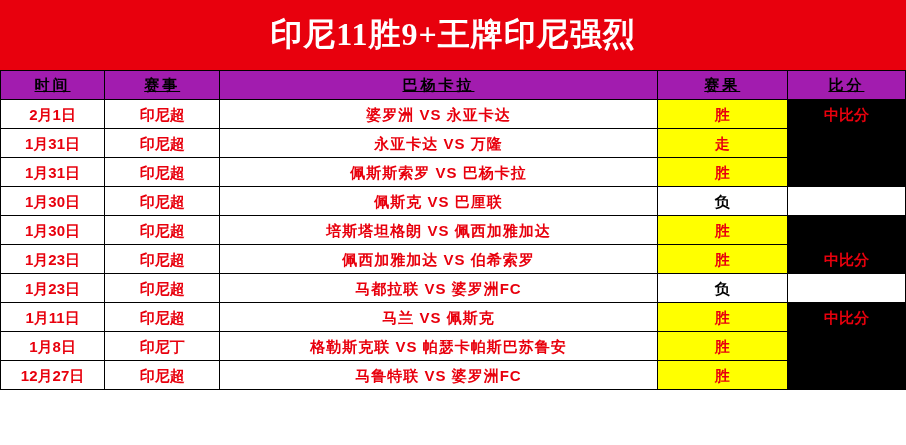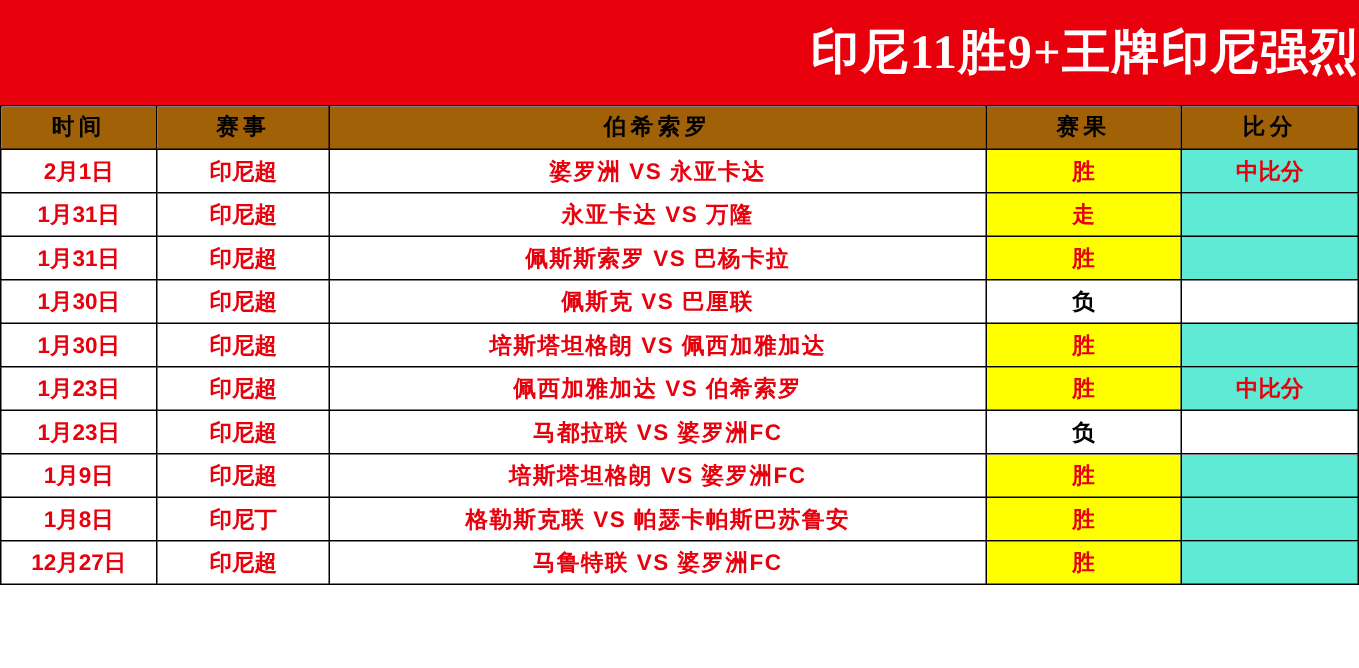--- a/index.html
+++ b/index.html
@@ -17,21 +17,21 @@
     position: relative;
     background: #ffffff;
     overflow: hidden;
   }
   .title-bar {
     width: 906px;
     height: 70px;
     background: #e8000d;
     display: flex;
     align-items: center;
-    justify-content: flex-end;
+    justify-content: center;
   }
   .title-text {
     color: #ffffff;
     font-size: 32px;
     font-weight: bold;
     letter-spacing: 1px;
     font-family: "Liberation Serif", serif;
   }
   table.main {
     border-collapse: collapse;
@@ -51,40 +51,41 @@
     overflow: hidden;
   }
   
   col.c0 { width: 104px; }
   col.c1 { width: 115px; }
   col.c2 { width: 437px; }
   col.c3 { width: 130px; }
   col.c4 { width: 118px; }
 
   thead td {
-    background: #a16207;
+    background: #a21caf;
     color: #000000;
     font-size: 16px;
     height: 34px;
     line-height: 32px;
     font-family: "Liberation Serif", serif;
     font-weight: bold;
     letter-spacing: 3px;
+    text-decoration: underline;
   }
   tbody td {
     color: #e8000d;
     font-family: Liberation Sans, sans-serif;
   }
   tbody td.match {
     letter-spacing: 1px;
     text-align: center;
   }
   td.result-yellow { background: #ffff00; }
   td.result-white  { background: #ffffff; color: #000000; }
-  td.score-yellow  { background: #5eead4; }
+  td.score-yellow  { background: #000000; }
   td.score-white   { background: #ffffff; }
 </style>
 </head>
 <body>
 
 <div id="page">
 
   <div class="title-bar">
     <div class="title-text">印尼11胜9+王牌印尼强烈</div>
   </div>
@@ -94,21 +95,21 @@
       <col class="c0">
         <col class="c1">
         <col class="c2">
         <col class="c3">
         <col class="c4">
     </colgroup>
     <thead>
       <tr>
         <td>时间</td>
         <td>赛事</td>
-        <td>伯希索罗</td>
+        <td>巴杨卡拉</td>
         <td>赛果</td>
         <td>比分</td>
       </tr>
     </thead>
     <tbody id="tbody">
         <tr>
           <td>2月1日</td>
           <td>印尼超</td>
           <td class="match">婆罗洲 VS 永亚卡达</td>
           <td class="result-yellow">胜</td>
@@ -150,25 +151,25 @@
           <td class="score-yellow">中比分</td>
         </tr>
         <tr>
           <td>1月23日</td>
           <td>印尼超</td>
           <td class="match">马都拉联 VS 婆罗洲FC</td>
           <td class="result-white">负</td>
           <td class="score-white"></td>
         </tr>
         <tr>
-          <td>1月9日</td>
+          <td>1月11日</td>
           <td>印尼超</td>
-          <td class="match">培斯塔坦格朗 VS 婆罗洲FC</td>
+          <td class="match">马兰 VS 佩斯克</td>
           <td class="result-yellow">胜</td>
-          <td class="score-yellow"></td>
+          <td class="score-yellow">中比分</td>
         </tr>
         <tr>
           <td>1月8日</td>
           <td>印尼丁</td>
           <td class="match">格勒斯克联 VS 帕瑟卡帕斯巴苏鲁安</td>
           <td class="result-yellow">胜</td>
           <td class="score-yellow"></td>
         </tr>
         <tr>
           <td>12月27日</td>

